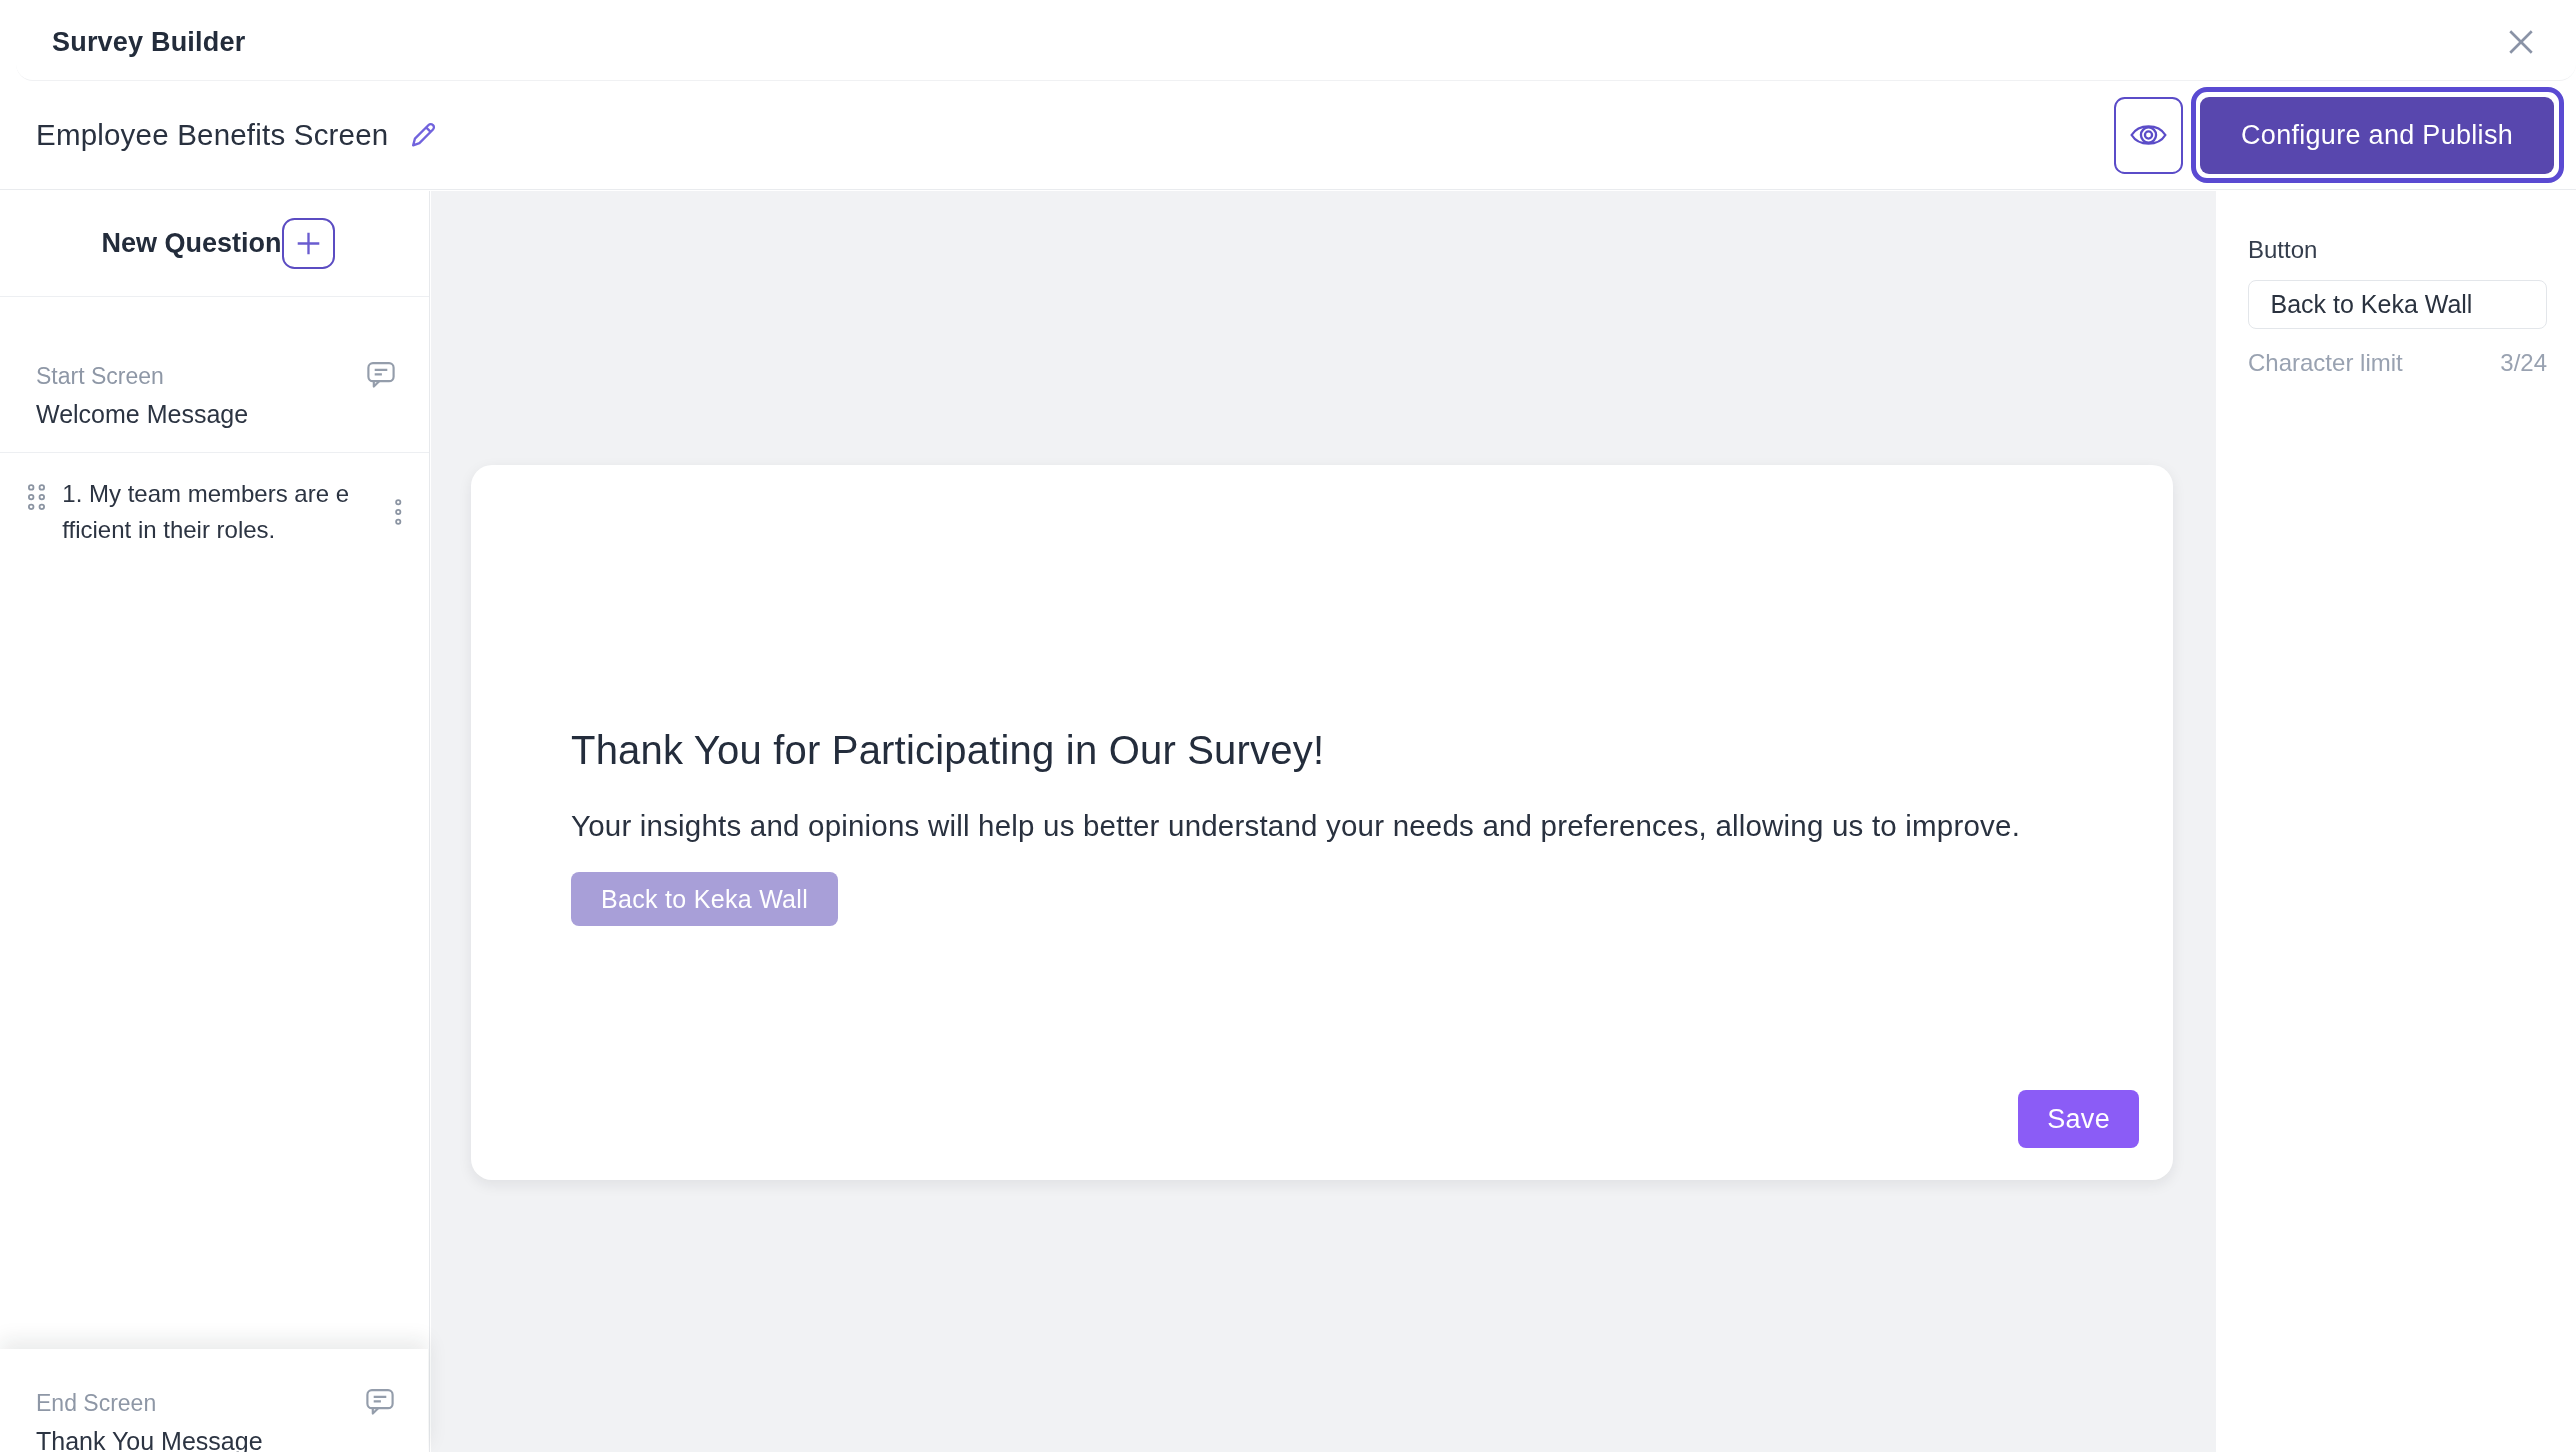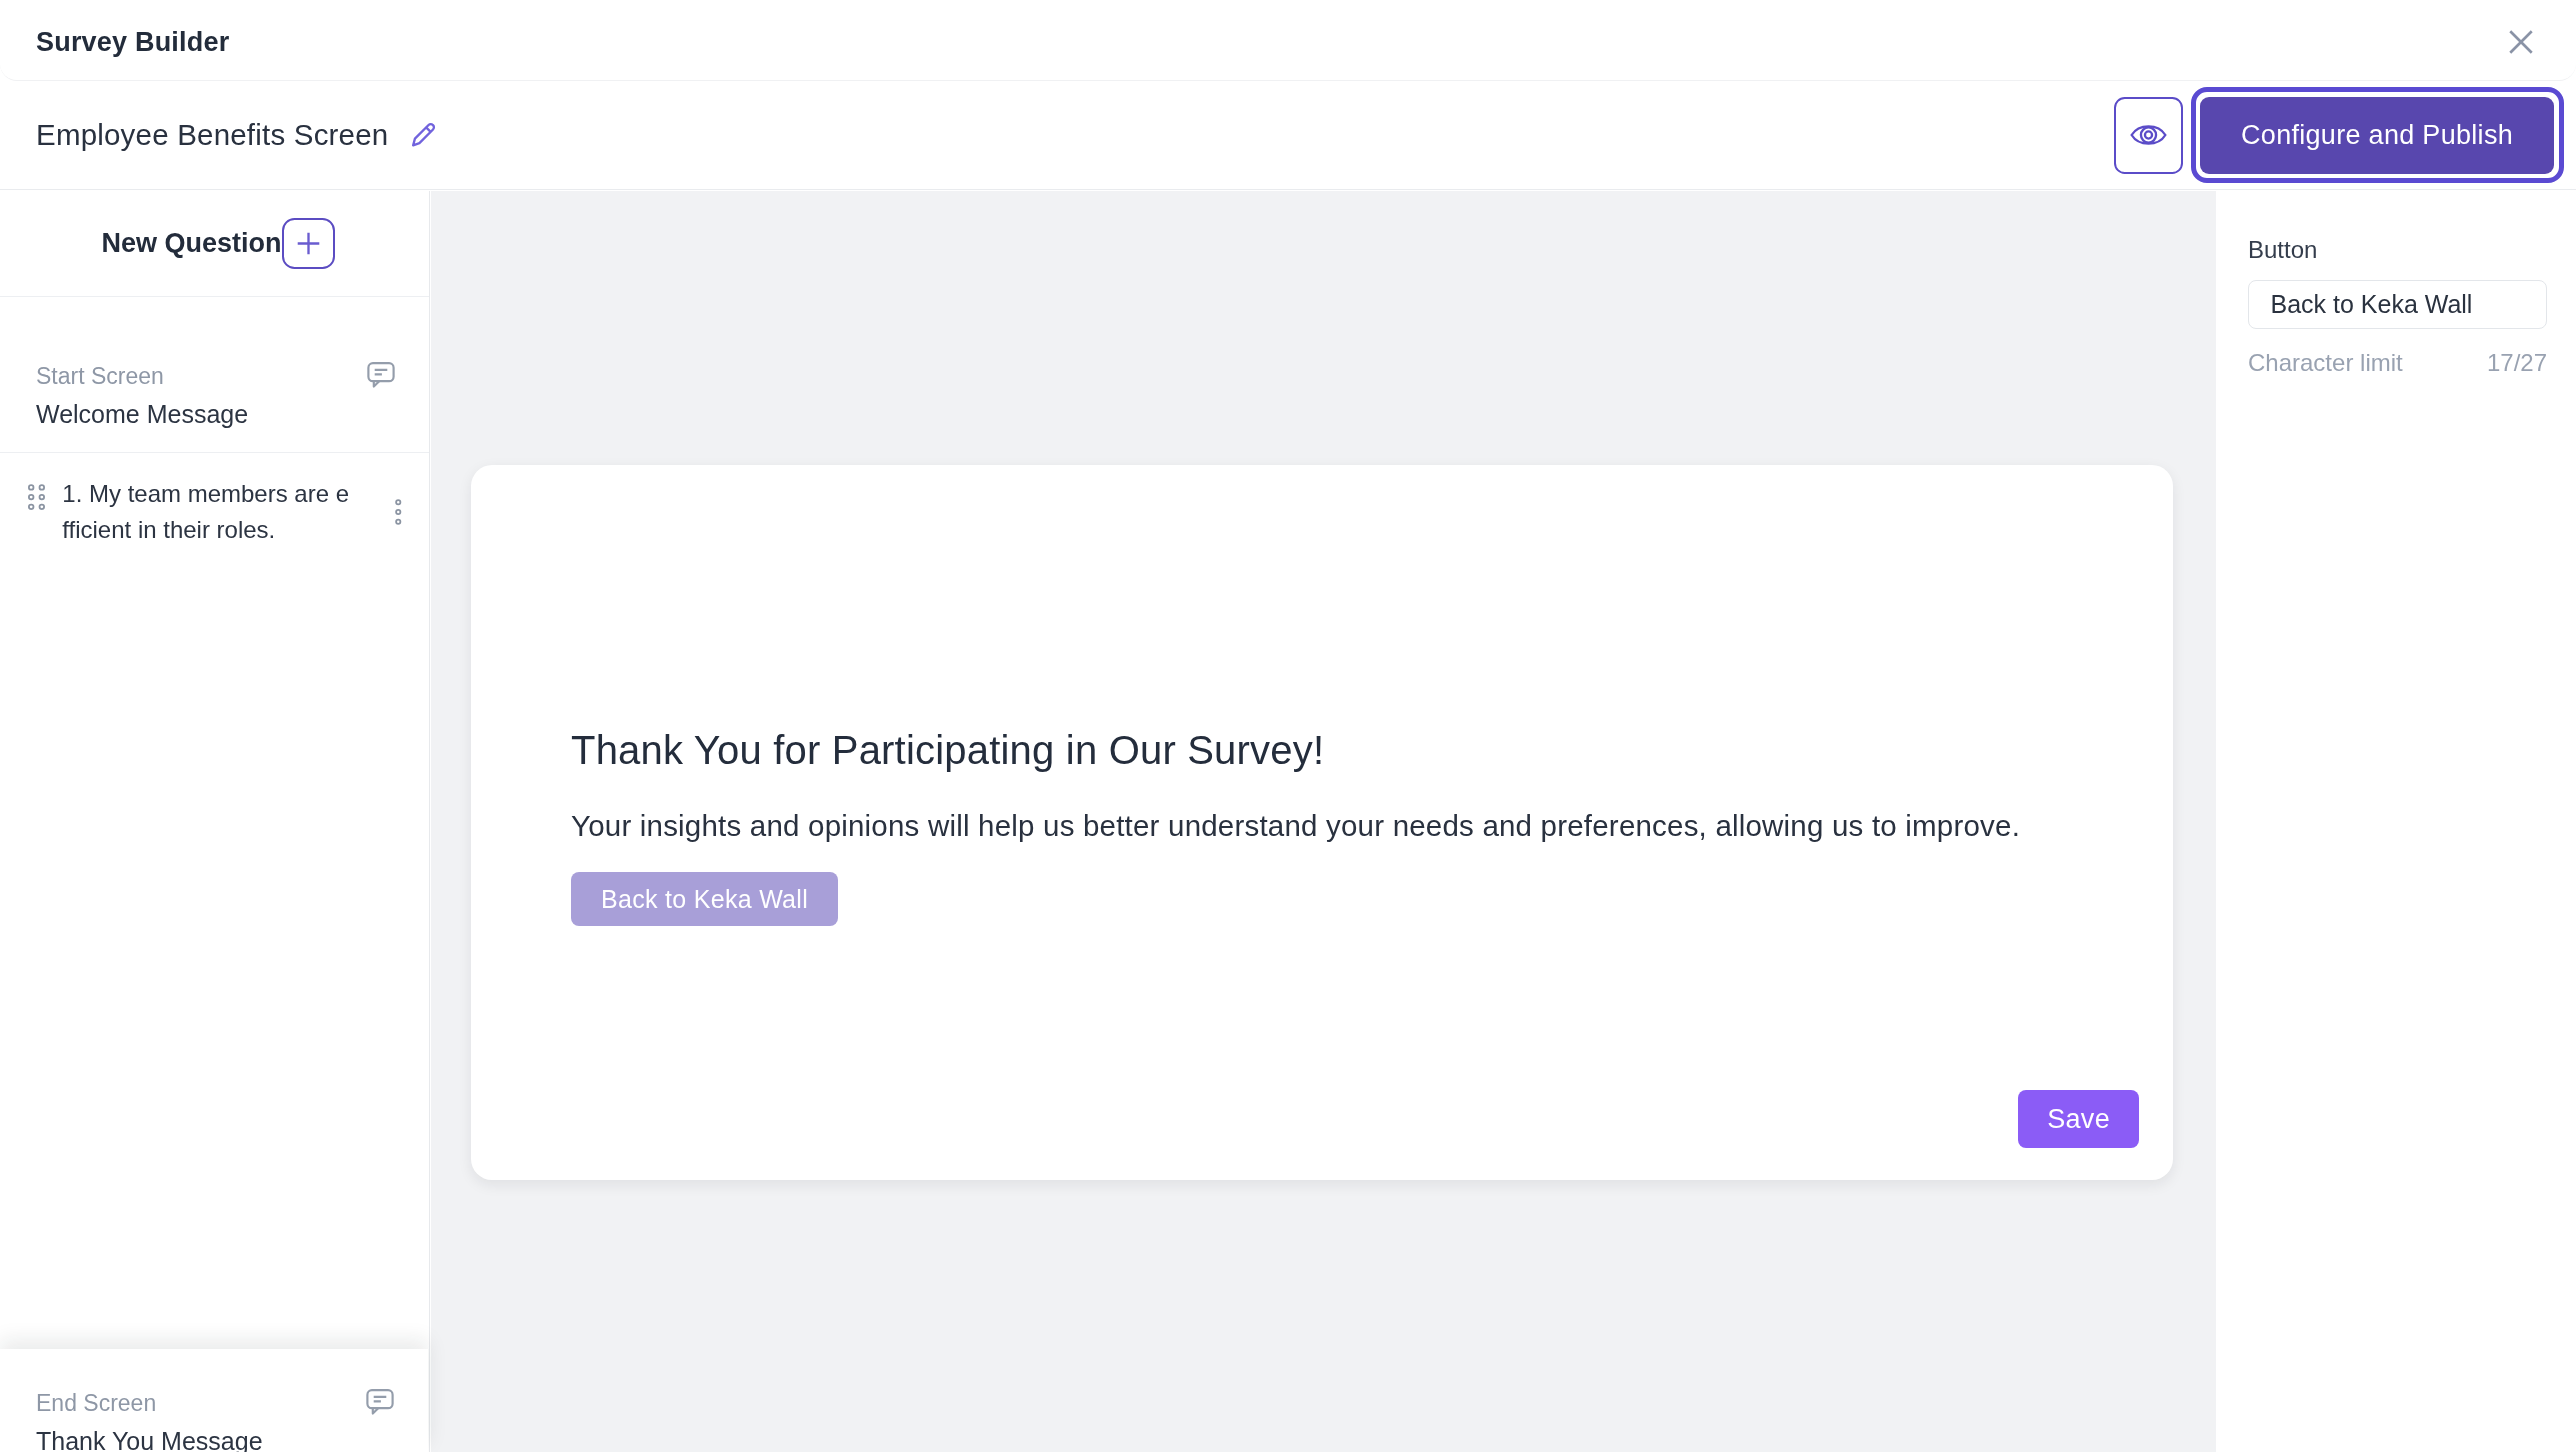--- a/index.html
+++ b/index.html
@@ -4,21 +4,21 @@
 <style>
   * { margin:0; padding:0; box-sizing:border-box; }
   html,body { background:#ffffff; }
   .stage {
     position:relative; width:2576px; height:1453px; overflow:hidden;
     font-family:"Liberation Sans", sans-serif; color:#29313f; background:#ffffff;
   }
 
   
   .topbar {
-    position:absolute; top:0; left:0; right:0; height:81px; background:#fff;
+    position:absolute; top:0; left:16px; right:0; height:81px; background:#fff;
     border-bottom:0.9px solid #f0f1f3; display:flex; align-items:center;
     justify-content:space-between; padding:4px 38px 0 36px; z-index:6;border-radius:17px;
   }
   .topbar-title { font-size:27px; font-weight:600; color:#232c3b; letter-spacing:0.2px; }
   .icon-btn { background:none; border:none; cursor:pointer; display:flex; align-items:center; justify-content:center; }
 
   
   .subbar {
     position:absolute; top:81px; left:0; right:0; height:109px; background:#fff;
     border-bottom:0.9px solid #e9ebee; display:flex; align-items:center;
@@ -221,18 +221,18 @@
       <button class="ghost-btn">Back to Keka Wall</button>
       <button class="save-btn">Save</button>
     </div>
   </div>
 
   <div class="inspector">
     <div class="inspector-label">Button</div>
     <input class="inspector-input" type="text" value="Back to Keka Wall" style="">
     <div class="char-row">
       <span>Character limit</span>
-      <span>17/27</span>
+      <span>3/24</span>
     </div>
   </div>
 
 </div>
 
 
 </body></html>

